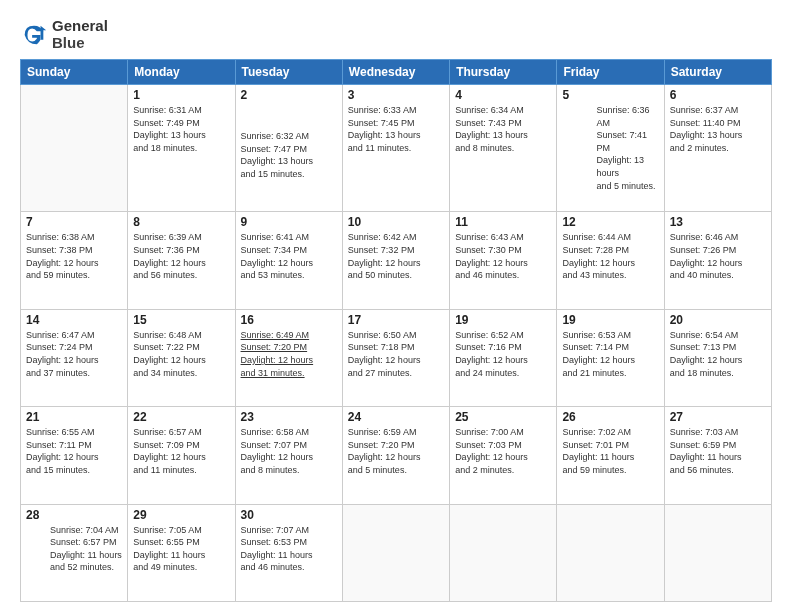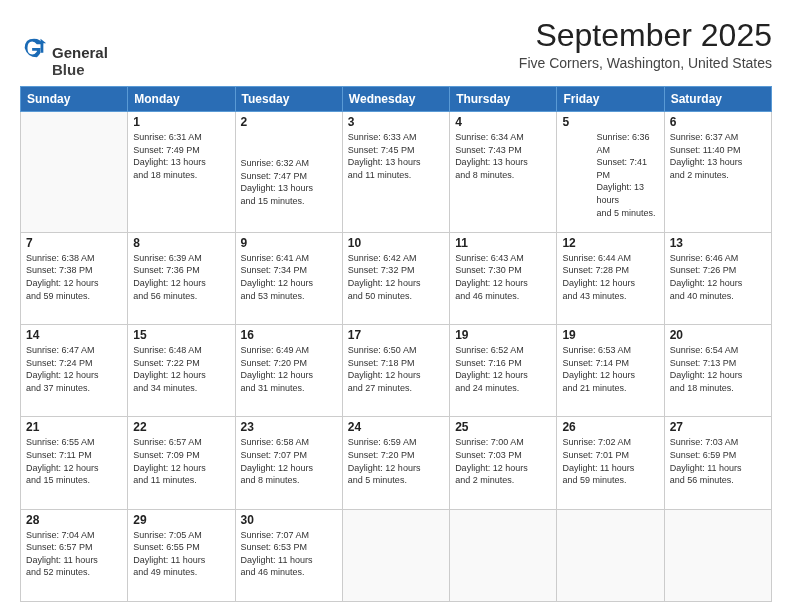--- a/index.html
+++ b/index.html
@@ -30,21 +30,20 @@
     }
     .logo-text {
       display: flex;
       flex-direction: column;
       line-height: 1.1;
     }
     .logo-general {
       font-size: 15px;
       font-weight: bold;
       color: #333;
-      margin-top: 27px;
     }
     .logo-blue {
       font-size: 15px;
       font-weight: bold;
       color: #404040;
     }
     .logo-icon {
       width: 28px;
       height: 28px;
     }
@@ -109,24 +108,20 @@
   <div class="header">
     <div class="logo">
       <svg class="logo-icon" viewBox="0 0 30 30" xmlns="http://www.w3.org/2000/svg">
         <path d="M5 15 Q5 5 15 5 Q22 5 25 11 L18 11 Q16 8 13 8 Q8 8 8 15 Q8 22 13 22 Q16 22 18 19 L22 19 Q22 22 18 24 L18 18 L13 18 L13 15 L22 15 Q22 22 18 25 Q8 25 5 15 Z" fill="#1a6ab5"></path>
         <path d="M22 5 L28 10 L25 10 L25 20 L22 20 Z" fill="#1a6ab5"></path>
       </svg>
       <div class="logo-text">
         <span class="logo-general">General</span>
         <span class="logo-blue">Blue</span>
       </div>
-    </div>
-    <div class="title-block">
-      <div class="month-title">September 2025</div>
-      <div class="location-title">Five Corners, Washington, United States</div>
     </div>
   </div>
 
   <table class="calendar">
     <thead>
       <tr>
         <th>Sunday</th>
         <th>Monday</th>
         <th>Tuesday</th>
         <th>Wednesday</th>
@@ -242,21 +237,21 @@
           </td>
           <td>
             <span class="day-num">15</span>
             <div class="day-info" style="white-space: pre-line;">Sunrise: 6:48 AM
 Sunset: 7:22 PM
 Daylight: 12 hours
 and 34 minutes.</div>
           </td>
           <td>
             <span class="day-num">16</span>
-            <div class="day-info" style="white-space: pre-line;">Sunrise: 6:49 AM
+            <div class="day-info" style="white-space: pre-line; text-decoration: underline;">Sunrise: 6:49 AM
 Sunset: 7:20 PM
 Daylight: 12 hours
 and 31 minutes.</div>
           </td>
           <td>
             <span class="day-num">17</span>
             <div class="day-info" style="white-space: pre-line;">Sunrise: 6:50 AM
 Sunset: 7:18 PM
 Daylight: 12 hours
 and 27 minutes.</div>
@@ -330,21 +325,21 @@
             <span class="day-num">27</span>
             <div class="day-info" style="white-space: pre-line;">Sunrise: 7:03 AM
 Sunset: 6:59 PM
 Daylight: 11 hours
 and 56 minutes.</div>
           </td>
         </tr>
         <tr>
           <td>
             <span class="day-num">28</span>
-            <div class="day-info" style="white-space: pre-line;">Sunrise: 7:04 AM
+            <div class="day-info" style="white-space: pre-line; margin-left: 24px;">Sunrise: 7:04 AM
 Sunset: 6:57 PM
 Daylight: 11 hours
 and 52 minutes.</div>
           </td>
           <td>
             <span class="day-num">29</span>
             <div class="day-info" style="white-space: pre-line;">Sunrise: 7:05 AM
 Sunset: 6:55 PM
 Daylight: 11 hours
 and 49 minutes.</div>

